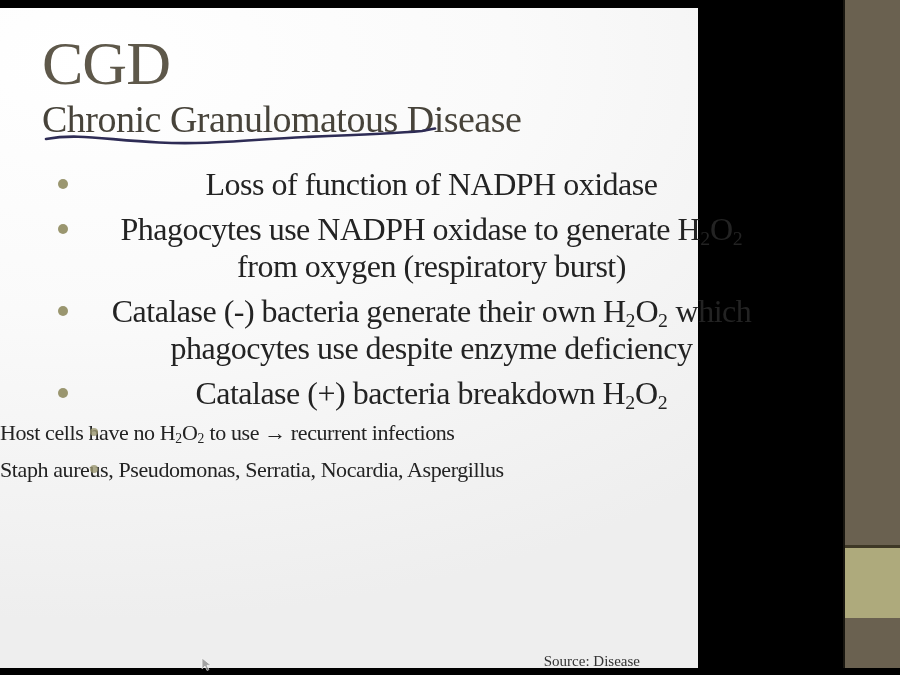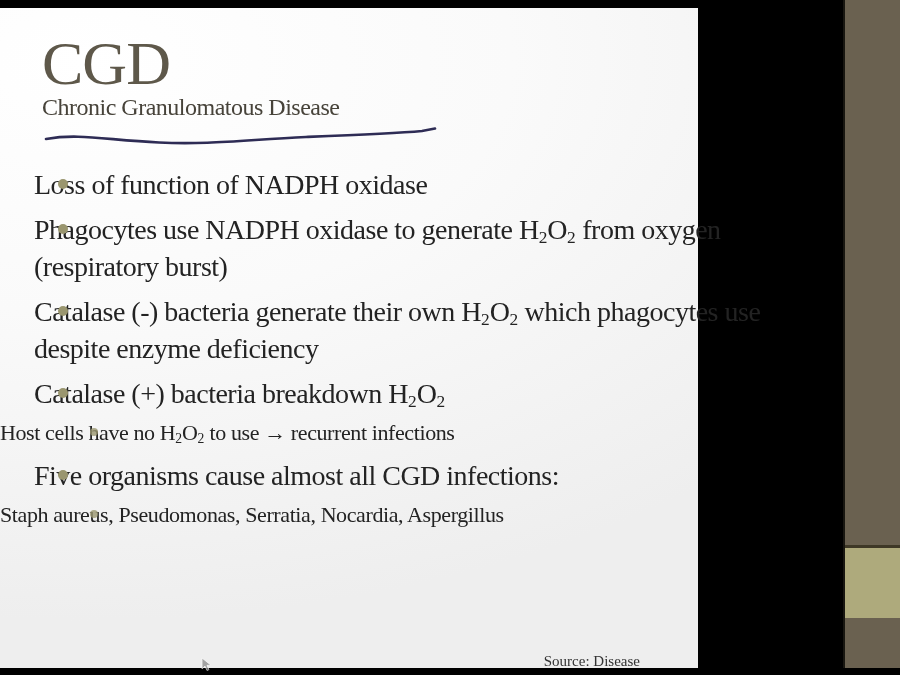--- a/index.html
+++ b/index.html
@@ -29,34 +29,34 @@
     position:absolute;left:0;top:8px;width:698px;height:660px;
     background:radial-gradient(ellipse 950px 560px at 12% 8%, #ffffff 0%, #fafafa 45%, #eeeeee 100%);
   }
 
   .slide-title{
     position:absolute;left:42px;top:24px;margin:0;
     font-size:62px;line-height:62px;font-weight:normal;
     letter-spacing:-1px;color:var(--title,#5e584a);
   }
   .slide-subtitle{
-    position:absolute;left:42px;top:82px;margin:0;
-    font-size:24px;line-height:34px;font-weight:normal;
+    position:absolute;left:42px;top:94px;margin:0;
+    font-size:38px;line-height:34px;font-weight:normal;
     letter-spacing:-0.5px;color:var(--subtitle,#47433a);
   }
   .underline-svg{position:absolute;left:44px;top:118px;}
 
   .bullet-list{
     position:absolute;left:0;top:158px;width:768px;
     list-style:none;margin:0;padding:0;
   }
   .bullet-list li{position:relative;color:var(--body-text,#232323);}
   li.l1{
-    padding-left:34px;font-size:28px;line-height:37px;
-    letter-spacing:-0.5px;margin-bottom:8px;
+    padding-left:95px;font-size:32px;line-height:37px;
+    letter-spacing:-0.5px;margin-bottom:8px;text-align:center;
   }
   li.l1::before{
     content:"";position:absolute;left:58px;top:13px;width:10px;height:10px;
     border-radius:50%;background:var(--bullet-dot,#9a966f);
   }
   li.l2{
     font-size:22px;line-height:30px;
     letter-spacing:-0.4px;margin-top:-2px;margin-bottom:9px;
   }
   li.l2::before{
@@ -84,21 +84,20 @@
   <svg class="underline-svg" width="400" height="22" viewBox="0 0 400 22">
     <path d="M2,13 C35,7 62,14 115,16.5 C165,19 205,13.5 262,11 C312,9 350,7.5 378,5 L391,2.5" fill="none" stroke="#2e2c55" stroke-width="2.6" stroke-linecap="round"></path>
   </svg>
 
   <ul class="bullet-list">
     <li class="l1">Loss of function of NADPH oxidase</li>
     <li class="l1">Phagocytes use NADPH oxidase to generate H<sub>2</sub>O<sub>2</sub> from oxygen (respiratory burst)</li>
     <li class="l1">Catalase (-) bacteria generate their own H<sub>2</sub>O<sub>2</sub> which phagocytes use despite enzyme deficiency</li>
     <li class="l1">Catalase (+) bacteria breakdown H<sub>2</sub>O<sub>2</sub></li>
     <li class="l2">Host cells have no H<sub>2</sub>O<sub>2</sub> to use → recurrent infections</li>
-    <li class="l1">Five organisms cause almost all CGD infections:</li>
     <li class="l2">Staph aureus, Pseudomonas, Serratia, Nocardia, Aspergillus</li>
   </ul>
 
   <div class="source-caption">Source: Disease</div>
 </div>
 
 <div class="accent-band">
   <div class="accent-square"></div>
 </div>
 

